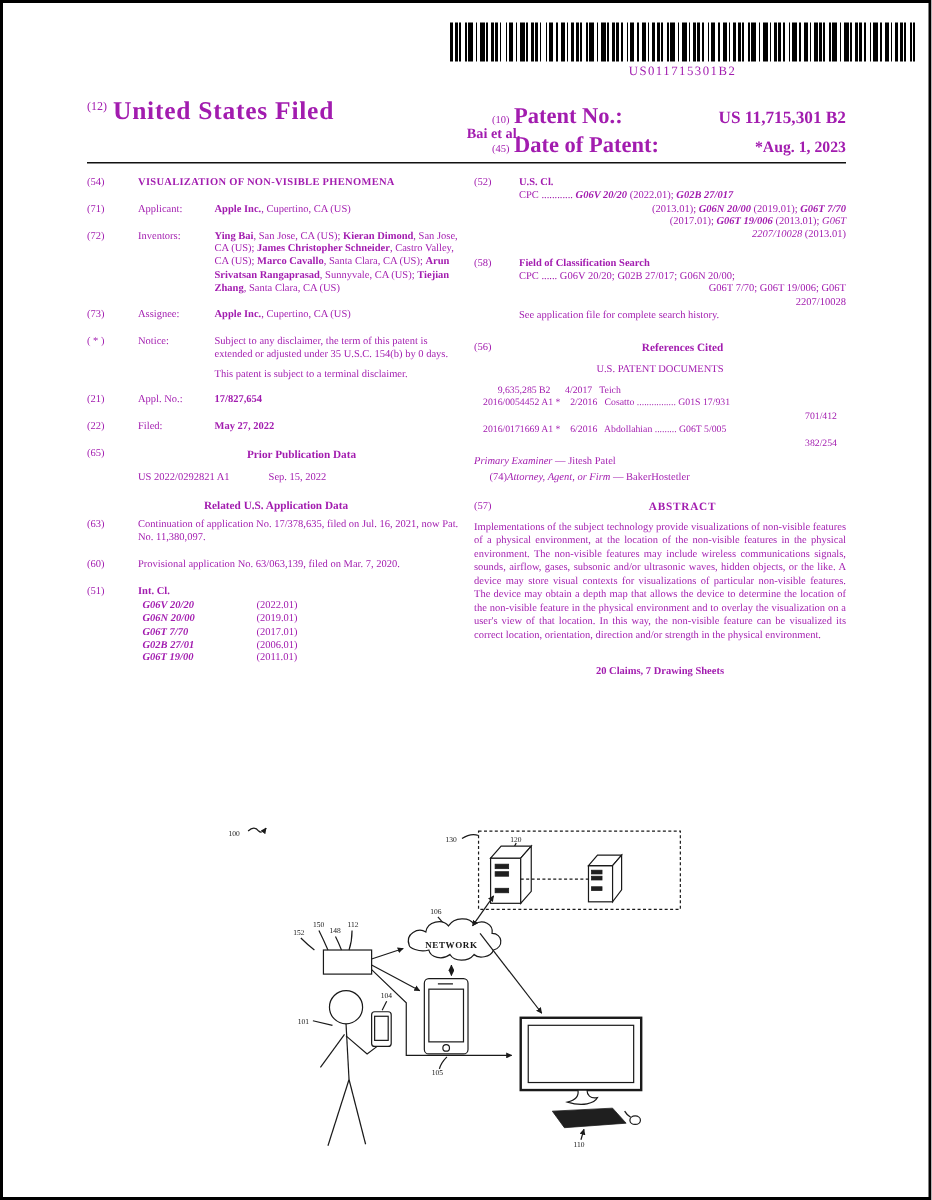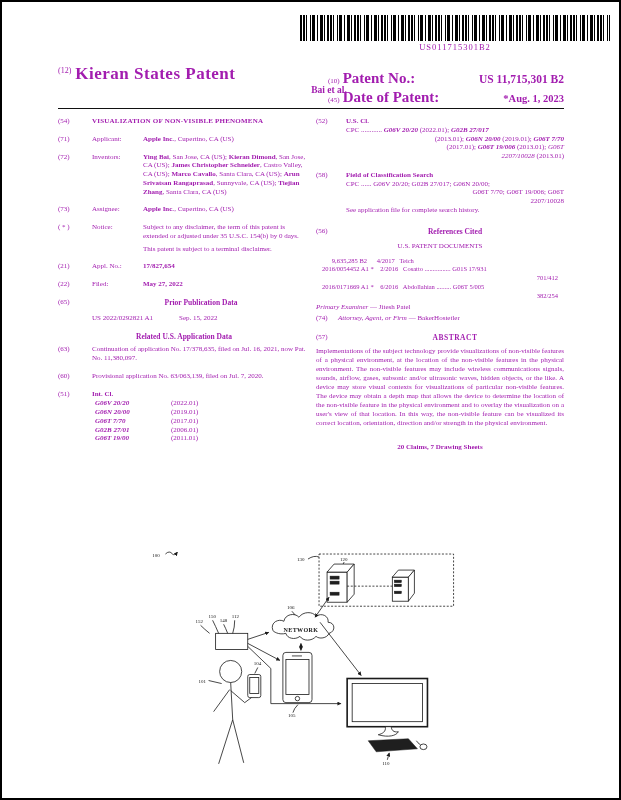--- a/index.html
+++ b/index.html
@@ -50,21 +50,21 @@
   .icl-row{display:flex;margin-left:37px;}
   .icl-code{flex:none;width:76px;font-weight:bold;font-style:italic;}
   
   .cpc-r{text-align:right;}
   .refs{font-size:6.5px;line-height:1.35;margin:0 0 3px 6px;}
   .ref-l1{white-space:pre;}
   .ref-l2{text-align:right;padding-right:6px;}
   .continued{text-align:center;margin:3px 0 9px;}
   .exam-line{margin-bottom:2px;}
   .sec74{display:flex;margin-bottom:10px;}
-  .sec74 .num{width:22px;}
+  .sec74 .num{width:22px;text-align:right;}
   .abs-head{display:flex;margin-bottom:5px;}
   .abs-head .h{flex:1;text-align:center;font-weight:bold;font-size:7.5px;letter-spacing:.5px;}
   .abs-text{text-align:justify;line-height:1.28;}
   .claims{font-weight:bold;text-align:center;margin-top:15px;}
   .h75{font-size:7.5px;}
   
   .figure{position:absolute;left:138px;top:546px;width:342px;height:253px;}
   .figure text{font-size:5px;fill:#151515;}
   .figure .net-t{font-size:6px;font-weight:bold;letter-spacing:.4px;}
   .ln{stroke:#1a1a1a;stroke-width:.8;fill:none;}
@@ -79,21 +79,21 @@
 <div class="page">
 
   <div class="barcode-wrap">
     <div class="barcode-bars"></div>
     <div class="barcode-text">US011715301B2</div>
   </div>
 
   <div class="hdr">
     <div>
       <span class="hdr-code">(12)</span>
-      <span class="hdr-title">Kieran States Patent</span>
+      <span class="hdr-title">United States Filed</span>
       <div class="hdr-author">Bai et al.</div>
     </div>
     <div class="hdr-right">
       <div class="hdr-row">
         <span class="c">(10)</span>
         <span class="l">Patent No.:</span>
         <span class="v v-big">US 11,715,301 B2</span>
       </div>
       <div class="hdr-row">
         <span class="c">(45)</span>
@@ -150,21 +150,21 @@
       <span>US 2022/0292821 A1</span>
       <span class="pd">Sep. 15, 2022</span>
     </div>
     <div class="center-h h75">Related U.S. Application Data</div>
     <div class="sec">
       <span class="num">(63)</span>
       <div class="body">Continuation of application No. 17/378,635, filed on Jul. 16, 2021, now Pat. No. 11,380,097.</div>
     </div>
     <div class="sec">
       <span class="num">(60)</span>
-      <div class="body">Provisional application No. 63/063,139, filed on Jul. 7, 2020.</div>
+      <div class="body">Provisional application No. 63/063,139, filed on Mar. 7, 2020.</div>
     </div>
     <div class="sec" style="margin-bottom:1px">
       <span class="num">(51)</span>
       <div class="body bold">Int. Cl.</div>
     </div>
     <div class="icl-row">
       <span class="icl-code">G06V 20/20</span>
       <span>(2022.01)</span>
     </div>
     <div class="icl-row">

